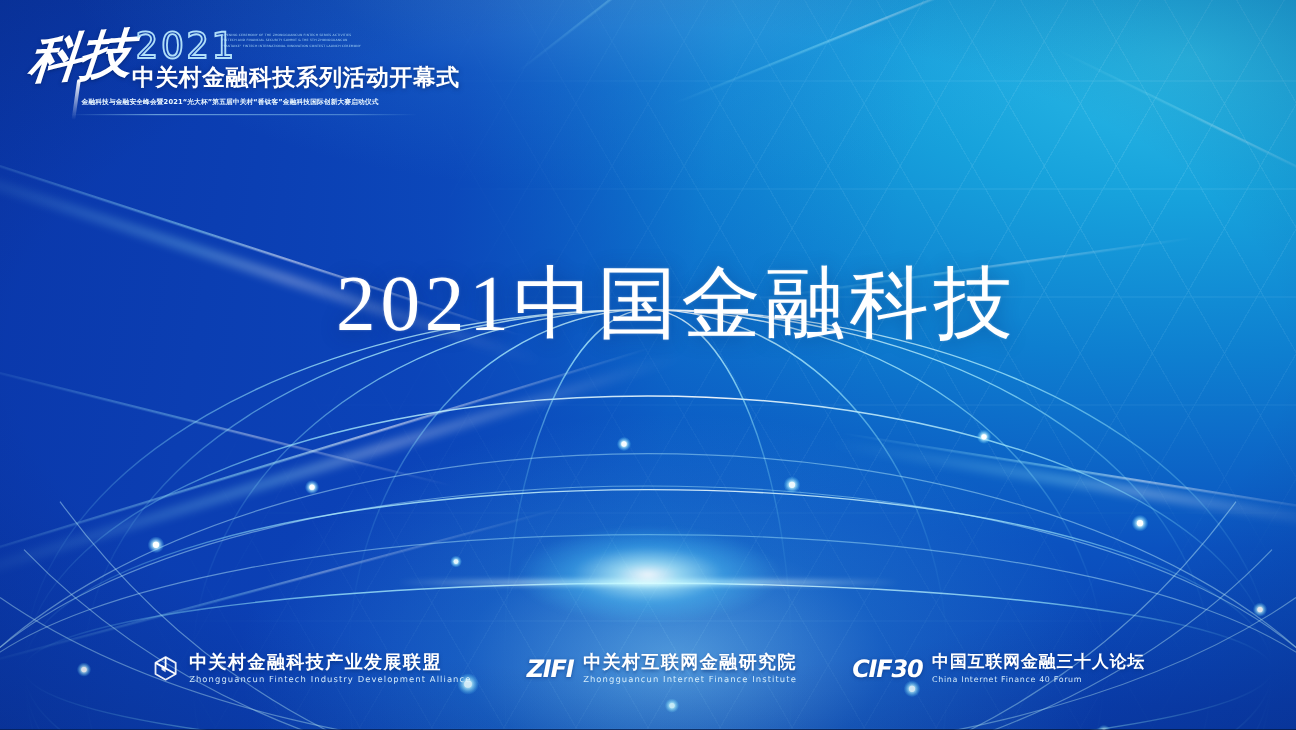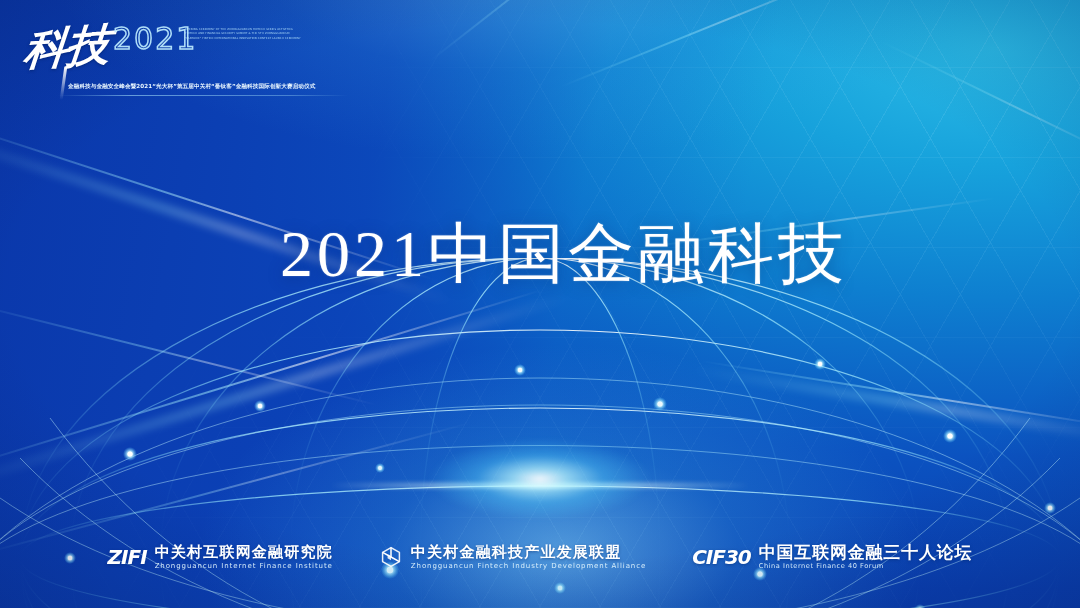--- a/index.html
+++ b/index.html
@@ -200,21 +200,21 @@
     white-space:nowrap;
   }
   .logo-en {
     font-family:"DejaVu Sans", sans-serif;
     font-weight:400;
     font-size:7px; line-height:8px;
     letter-spacing:.9px;
     color:rgba(228,247,255,.92);
     white-space:nowrap;
   }
-  .logo-cn.sm { font-size:17px; letter-spacing:.8px; }
+  .logo-cn.sm { font-size:14px; letter-spacing:.8px; }
   .logo-en.sm { font-size:6.6px; letter-spacing:.55px; }
 </style>
 </head>
 <body>
 
 <div id="stage">
 
   <div class="bg-base"></div>
   <div class="bg-left-deep"></div>
   <div class="hexmesh"></div>
@@ -315,57 +315,58 @@
   <div class="event-header">
     <div class="eh-inner">
       <div class="brush-mark">科技</div>
       <div class="brush-tail"></div>
       <div class="year-outline">2021</div>
       <div class="eng-lines">
         <div class="eng-line">OPENING CEREMONY OF THE ZHONGGUANCUN FINTECH SERIES ACTIVITIES</div>
         <div class="eng-line">FINTECH AND FINANCIAL SECURITY SUMMIT &amp; THE 5TH ZHONGGUANCUN</div>
         <div class="eng-line">“FANTAIKE” FINTECH INTERNATIONAL INNOVATION CONTEST LAUNCH CEREMONY</div>
       </div>
+      <div class="eh-title">中关村金融科技系列活动开幕式</div>
       <div class="eh-sub">金融科技与金融安全峰会暨2021“光大杯”第五届中关村“番钛客”金融科技国际创新大赛启动仪式</div>
       <div class="eh-underline"></div>
     </div>
   </div>
 
   <div class="title-block">
     <div class="title-line">2021中国金融科技</div>
   </div>
 
   <div class="logo-bar">
-
-    <div class="logo">
-      <span class="logo-wordmark">ZIFI</span>
-      <span class="logo-text">
-        <span class="logo-cn">中关村互联网金融研究院</span>
-        <span class="logo-en">Zhongguancun Internet Finance Institute</span>
-      </span>
-    </div>
 
     <div class="logo">
       <span class="logo-mark-cube">
         <svg width="24" height="24" viewBox="0 0 24 24" aria-hidden="true">
           <g fill="none" stroke="#ffffff" stroke-width="1.5" stroke-linejoin="round">
             <path d="M12 2.6 L20.4 7.4 L20.4 16.6 L12 21.4 L3.6 16.6 L3.6 7.4 Z" stroke-opacity=".9"></path>
             <path d="M12 2.6 L12 12 L20.4 16.6"></path>
             <path d="M12 12 L3.6 7.4"></path>
           </g>
           <path d="M8.6 9.2 L12 11.2 L12 15.2 L8.6 13.2 Z" fill="#ffffff" fill-opacity=".85"></path>
         </svg>
       </span>
       <span class="logo-text">
         <span class="logo-cn">中关村金融科技产业发展联盟</span>
         <span class="logo-en">Zhongguancun Fintech Industry Development Alliance</span>
       </span>
     </div>
 
     <div class="logo">
+      <span class="logo-wordmark">ZIFI</span>
+      <span class="logo-text">
+        <span class="logo-cn">中关村互联网金融研究院</span>
+        <span class="logo-en">Zhongguancun Internet Finance Institute</span>
+      </span>
+    </div>
+
+    <div class="logo">
       <span class="logo-wordmark">CIF30</span>
       <span class="logo-text">
         <span class="logo-cn sm">中国互联网金融三十人论坛</span>
         <span class="logo-en sm">China Internet Finance 40 Forum</span>
       </span>
     </div>
 
   </div>
 
 </div>

